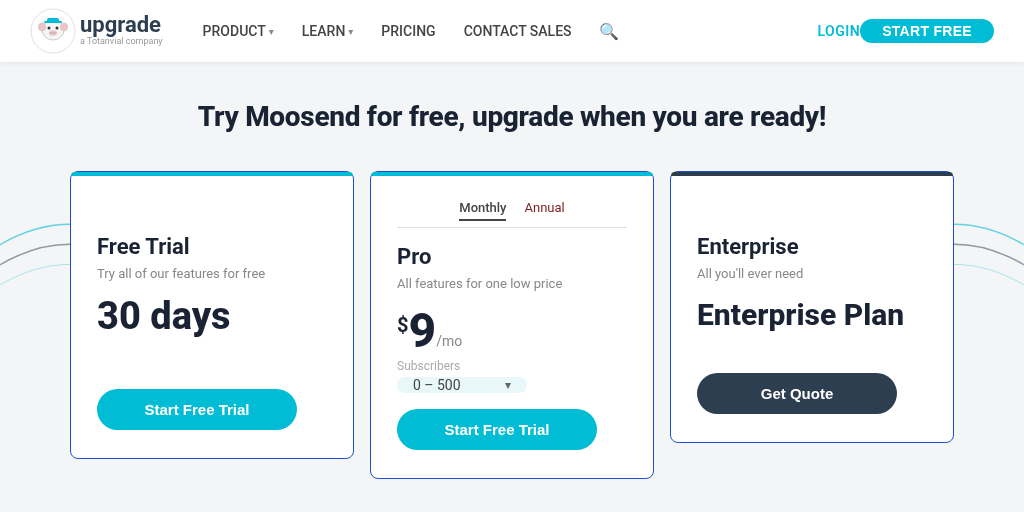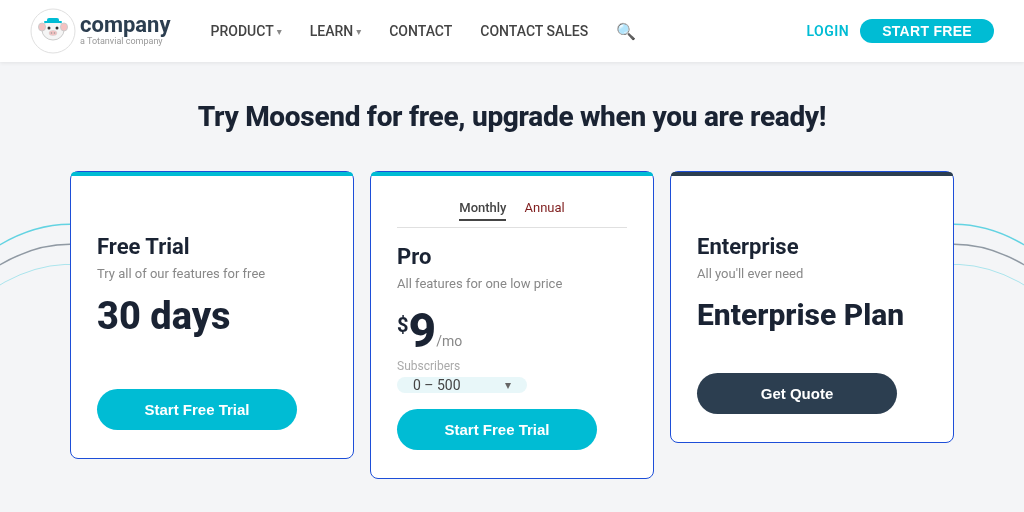--- a/index.html
+++ b/index.html
@@ -68,21 +68,21 @@
       color: #888;
     }
     .nav-search {
       font-size: 16px;
       color: #666;
       cursor: pointer;
     }
     .nav-right {
       display: flex;
       align-items: center;
-      gap: 11px;
+      gap: 0;
     }
     .login-btn {
       font-size: 14px;
       font-weight: 600;
       color: #00bcd4;
       cursor: pointer;
       text-decoration: none;
       letter-spacing: 0.5px;
     }
     .start-free-btn {
@@ -313,36 +313,36 @@
       <circle cx="27" cy="20" r="1.5" fill="#333"></circle>
 
       <ellipse cx="23" cy="25" rx="4" ry="2.5" fill="#f5c2c2" stroke="#ccc" stroke-width="0.5"></ellipse>
       <circle cx="21.5" cy="25" r="0.8" fill="#999"></circle>
       <circle cx="24.5" cy="25" r="0.8" fill="#999"></circle>
 
       <rect x="17" y="10" width="12" height="5" rx="2" fill="#00bcd4"></rect>
       <rect x="14" y="13" width="18" height="2" rx="1" fill="#00bcd4"></rect>
     </svg>
     <div class="logo-text-wrap">
-      <span class="logo-name">company</span>
+      <span class="logo-name">upgrade</span>
       <span class="logo-sub">a Totanvial company</span>
     </div>
   </a>
 
   <div class="nav-links">
     <a class="nav-item" href="#">
       <span>PRODUCT</span>
       <span class="nav-chevron">▾</span>
     </a>
     <a class="nav-item" href="#">
       <span>LEARN</span>
       <span class="nav-chevron">▾</span>
     </a>
     <a class="nav-item" href="#">
-      <span>CONTACT</span>
+      <span>PRICING</span>
     </a>
     <a class="nav-item" href="#">
       <span>CONTACT SALES</span>
     </a>
     <span class="nav-search">🔍</span>
   </div>
 
   <div class="nav-right">
     <a class="login-btn" href="#">LOGIN</a>
     <button class="start-free-btn">START FREE</button>

